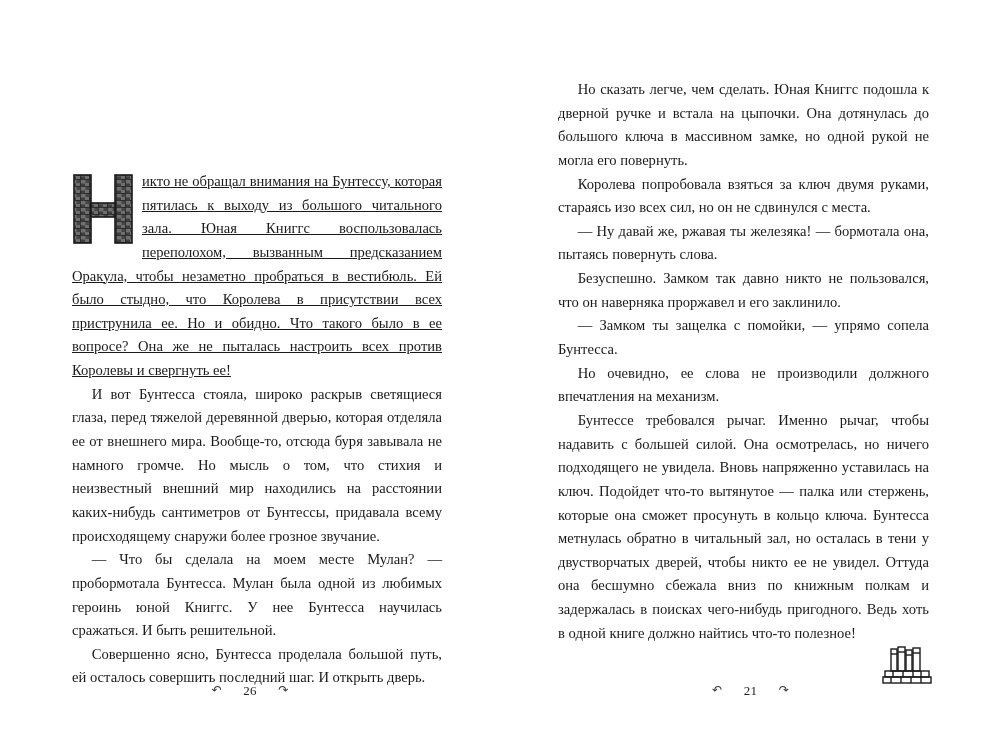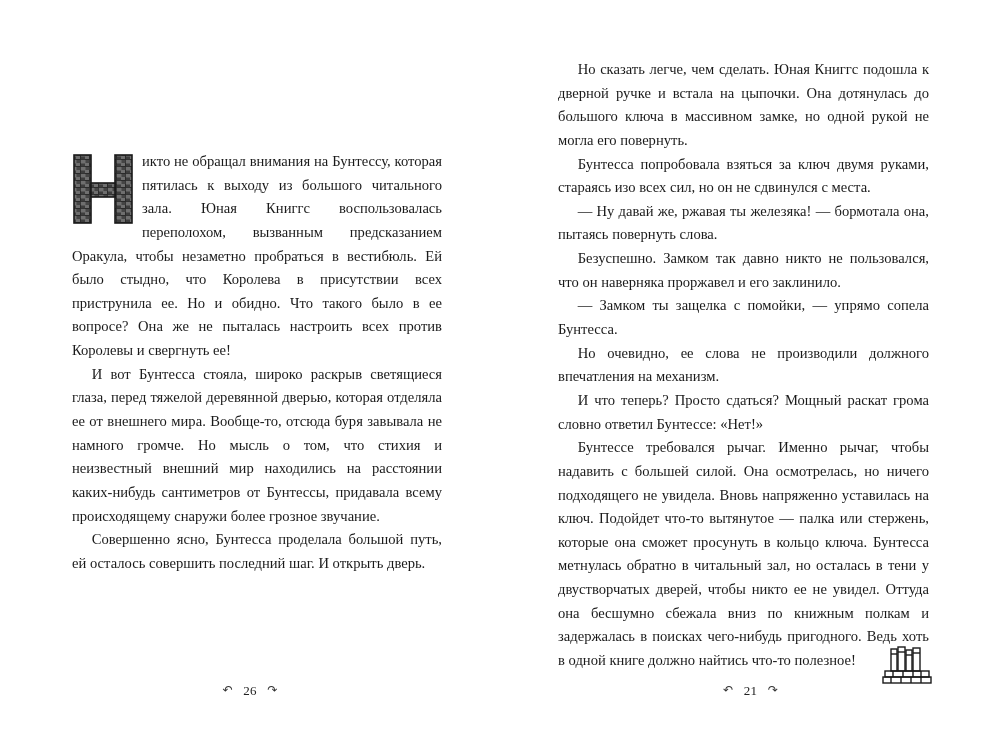--- a/index.html
+++ b/index.html
@@ -29,20 +29,21 @@
   .page-left {
     width: 500px;
     padding: 150px 58px 0 72px;
   }
   .page-right {
     width: 501px;
     padding: 58px 72px 0 58px;
   }
   .col {
     position: relative;
+    margin-top: 20px;
   }
   p {
     margin: 0;
     font-size: 14.6px;
     line-height: 1.62;
     text-align: justify;
     text-justify: inter-word;
     hyphens: manual;
   }
   p.indent {
@@ -57,40 +58,41 @@
     height: 72px;
     margin: 3px 8px 0 0;
     position: relative;
     shape-outside: margin-box;
   }
   .dropcap svg {
     display: block;
   }
   .first-par {
     text-align: justify;
+    text-decoration: underline;
   }
   .footer {
     position: absolute;
     bottom: 52px;
     left: 0;
     width: 100%;
     text-align: center;
     font-size: 12.5px;
     letter-spacing: 0.02em;
     color: #222;
   }
   .footer .orn {
     display: inline-block;
     color: #333;
     font-size: 12px;
     transform: translateY(-1px);
   }
   .footer .pnum {
     display: inline-block;
-    margin: 0 7px;
+    margin: 0 18px;
     font-size: 13px;
   }
   .vignette {
     position: absolute;
     right: 64px;
     bottom: 62px;
     width: 60px;
     height: 44px;
   }
   .vignette svg { display: block; }
@@ -116,39 +118,39 @@
             </defs>
             <rect x="2" y="2" width="17" height="68" fill="url(#brickpat)" stroke="#1a1a1a" stroke-width="1.6"></rect>
             <rect x="43" y="2" width="17" height="68" fill="url(#brickpat)" stroke="#1a1a1a" stroke-width="1.6"></rect>
             <rect x="19" y="30" width="24" height="14" fill="url(#brickpat)" stroke="#1a1a1a" stroke-width="1.6"></rect>
           </svg>
         </span>
         <p class="first-par">икто не обращал внимания на Бунтессу, которая пятилась к выходу из большого читального зала. Юная Книггс воспользовалась переполохом, вызванным предсказанием Оракула, чтобы незаметно пробраться в вестибюль. Ей было стыдно, что Королева в присутствии всех приструнила ее. Но и обидно. Что такого было в ее вопросе? Она же не пыталась настроить всех против Королевы и свергнуть ее!</p>
       </div>
 
       <p class="indent">И вот Бунтесса стояла, широко раскрыв светящиеся глаза, перед тяжелой деревянной дверью, которая отделяла ее от внешнего мира. Вообще-то, отсюда буря завывала не намного громче. Но мысль о том, что стихия и неизвестный внешний мир находились на расстоянии каких-нибудь сантиметров от Бунтессы, придавала всему происходящему снаружи более грозное звучание.</p>
+      <p class="indent">— Что бы сделала на моем месте Мулан? — пробормотала Бунтесса. Мулан была одной из любимых героинь юной Книггс. У нее Бунтесса научилась сражаться. И быть решительной.</p>
       <p class="indent">Совершенно ясно, Бунтесса проделала большой путь, ей осталось совершить последний шаг. И открыть дверь.</p>
     </div>
 
     <div class="footer">
       <span class="orn">↶</span>
       <span class="pnum">26</span>
       <span class="orn">↷</span>
     </div>
   </div>
 
   <div class="page page-right">
     <div class="col">
       <p class="indent">Но сказать легче, чем сделать. Юная Книггс подошла к дверной ручке и встала на цыпочки. Она дотянулась до большого ключа в массивном замке, но одной рукой не могла его повернуть.</p>
-      <p class="indent">Бунтесса попробовала взяться за ключ двумя руками, стараясь изо всех сил, но он не сдвинулся с места.</p>
+      <p class="indent">Королева попробовала взяться за ключ двумя руками, стараясь изо всех сил, но он не сдвинулся с места.</p>
       <p class="indent">— Ну давай же, ржавая ты железяка! — бормотала она, пытаясь повернуть слова.</p>
       <p class="indent">Безуспешно. Замком так давно никто не пользовался, что он наверняка проржавел и его заклинило.</p>
       <p class="indent">— Замком ты защелка с помойки, — упрямо сопела Бунтесса.</p>
       <p class="indent">Но очевидно, ее слова не производили должного впечатления на механизм.</p>
-      <p class="indent">И что теперь? Просто сдаться? Мощный раскат грома словно ответил Бунтессе: «Нет!»</p>
       <p class="indent">Бунтессе требовался рычаг. Именно рычаг, чтобы надавить с большей силой. Она осмотрелась, но ничего подходящего не увидела. Вновь напряженно уставилась на ключ. Подойдет что-то вытянутое — палка или стержень, которые она сможет просунуть в кольцо ключа. Бунтесса метнулась обратно в читальный зал, но осталась в тени у двустворчатых дверей, чтобы никто ее не увидел. Оттуда она бесшумно сбежала вниз по книжным полкам и задержалась в поисках чего-нибудь пригодного. Ведь хоть в одной книге должно найтись что-то полезное!</p>
     </div>
 
     <div class="vignette">
       <svg width="60" height="44" viewBox="0 0 60 44" xmlns="http://www.w3.org/2000/svg">
         <g stroke="#1a1a1a" stroke-width="1.4" fill="none">
           <rect x="14" y="4" width="6" height="22"></rect>
           <rect x="21" y="2" width="7" height="24"></rect>
           <rect x="29" y="5" width="6" height="21"></rect>
           <rect x="36" y="3" width="7" height="23"></rect>

